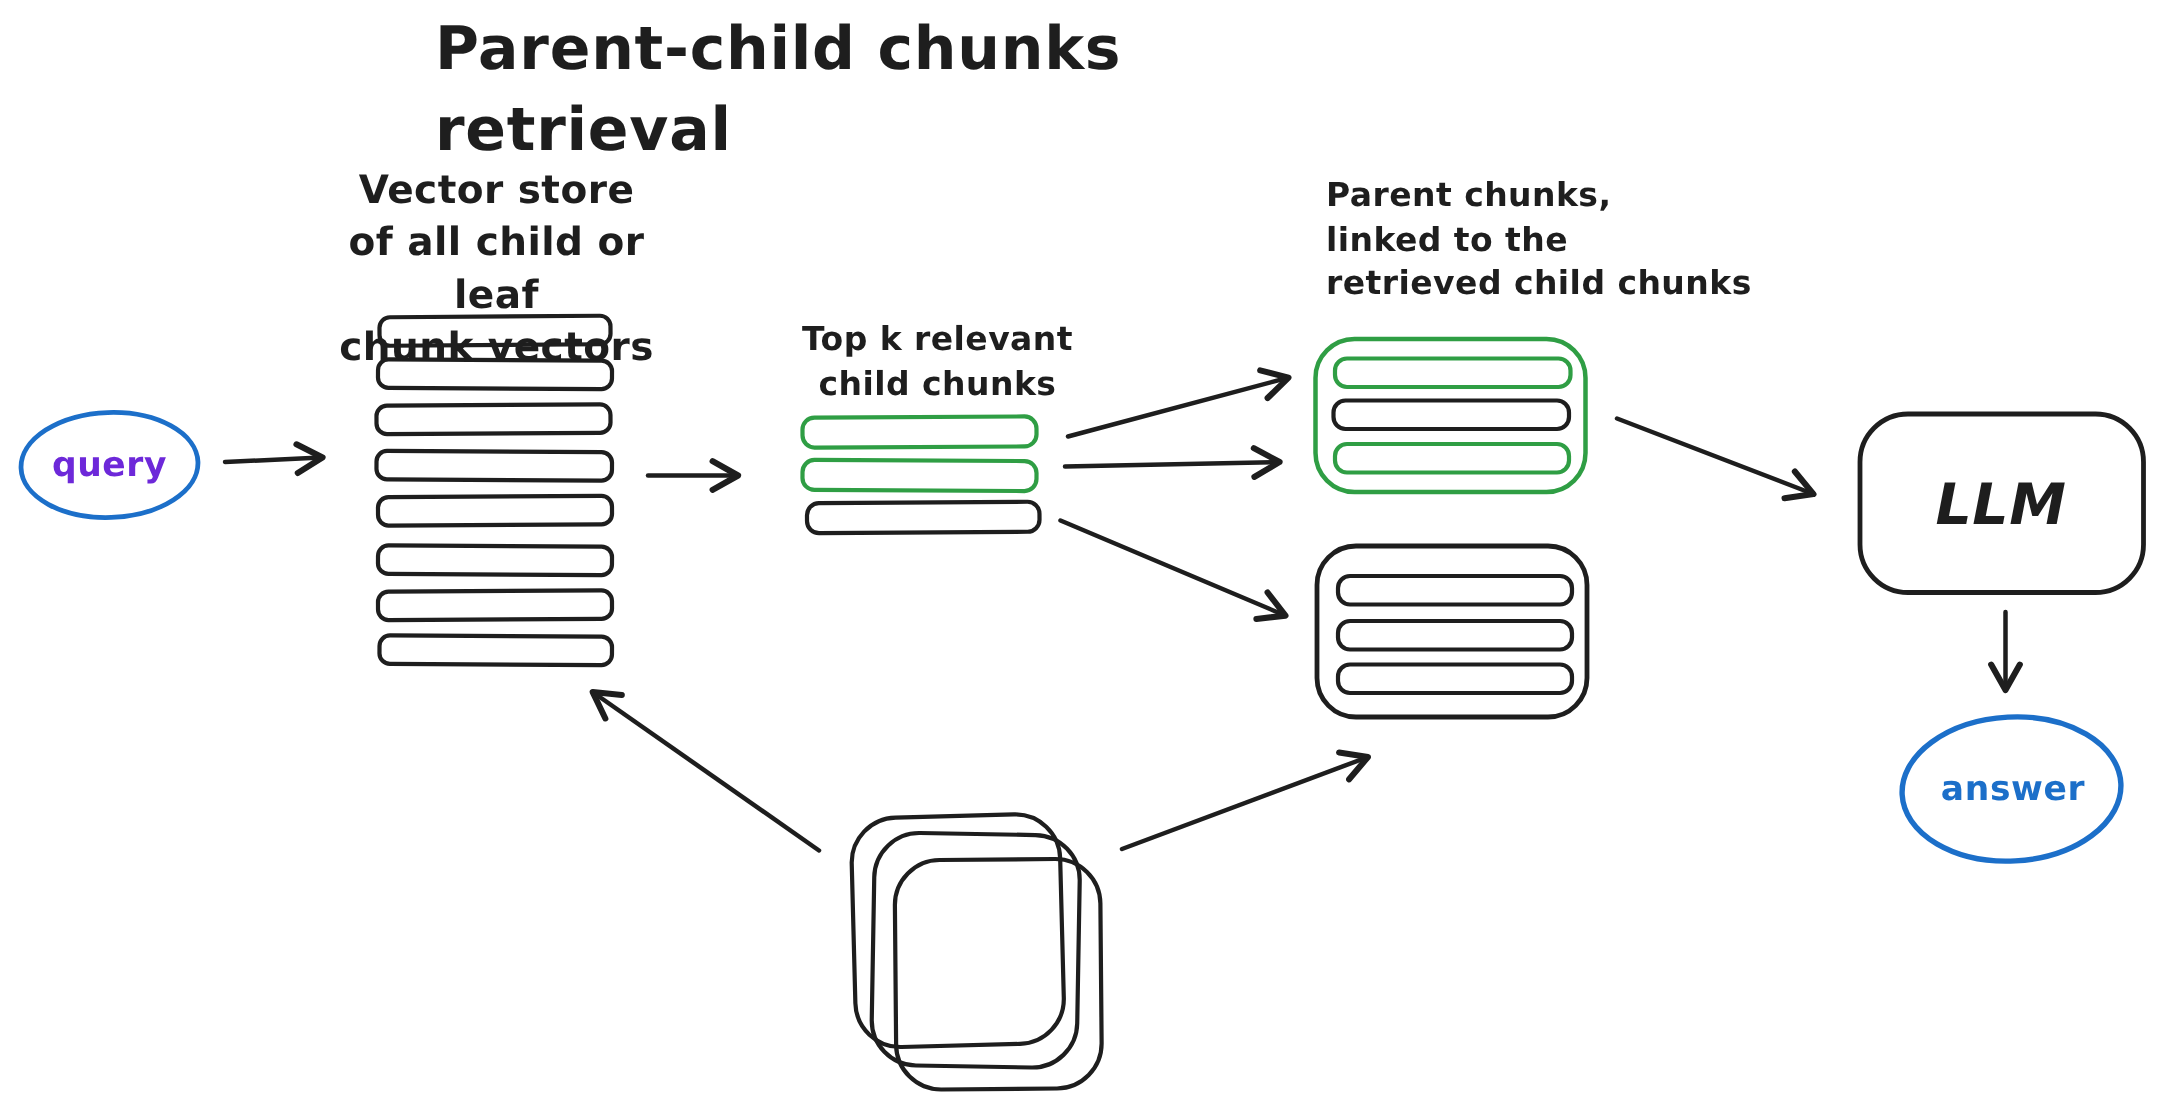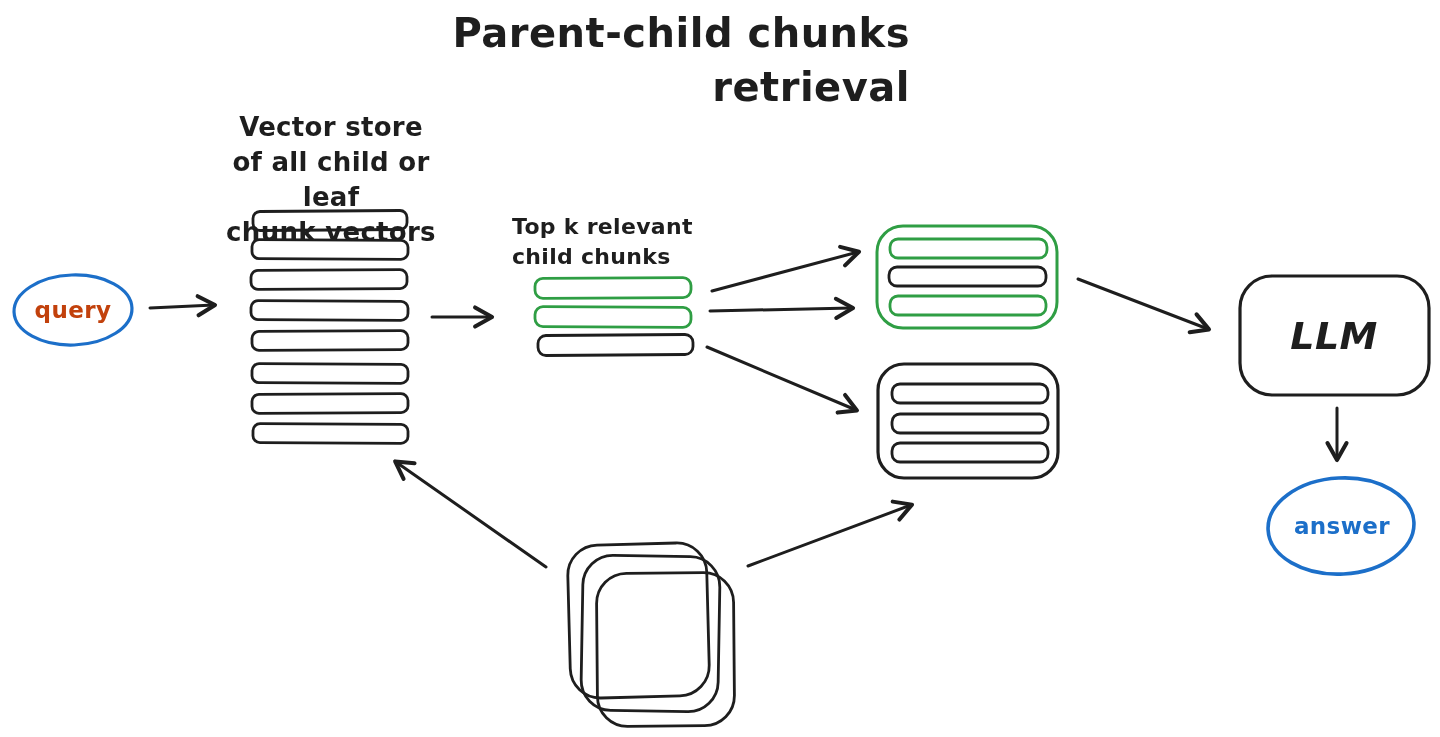--- a/index.html
+++ b/index.html
@@ -27,37 +27,37 @@
     color: #1e1e1e;
     font-weight: 600;
     white-space: pre-line;
     line-height: 1.35;
     letter-spacing: 0.3px;
   }
   .title {
     left: 290px;
     top: 6px;
     width: 620px;
-    text-align: right;
+    text-align: left;
     font-size: 40px;
     font-weight: 700;
     letter-spacing: 0.5px;
   }
   .lbl-vector-store {
     left: 200px;
     top: 110px;
     width: 262px;
     text-align: center;
     font-size: 26px;
   }
   .lbl-topk {
     left: 512px;
     top: 212px;
     width: 226px;
-    text-align: left;
+    text-align: center;
     font-size: 22px;
   }
   .lbl-parent {
     left: 884px;
     top: 116px;
     width: 300px;
     text-align: left;
     font-size: 22px;
   }
   .lbl-documents {
@@ -73,21 +73,21 @@
     align-items: center;
     justify-content: center;
     font-weight: 600;
     letter-spacing: 0.4px;
   }
   .txt-query {
     left: 13px;
     top: 275px;
     width: 120px;
     height: 70px;
-    color: #c2410c;
+    color: #6d28d9;
     font-size: 23px;
   }
   .txt-answer {
     left: 1269px;
     top: 478px;
     width: 146px;
     height: 96px;
     color: #1c6fc9;
     font-size: 23px;
     text-align: right;
@@ -178,20 +178,23 @@
 
   <div class="label title">Parent-child chunks retrieval</div>
 
   <div class="label lbl-vector-store">Vector store
 of all child or leaf
 chunk vectors</div>
 
   <div class="label lbl-topk">Top k relevant
 child chunks</div>
 
+  <div class="label lbl-parent">Parent chunks,
+linked to the
+retrieved child chunks</div>
 
 
   <div class="node-text txt-query">query</div>
 
   <div class="node-text txt-llm">LLM</div>
 
   <div class="node-text txt-answer">answer</div>
 
 </div>
 

